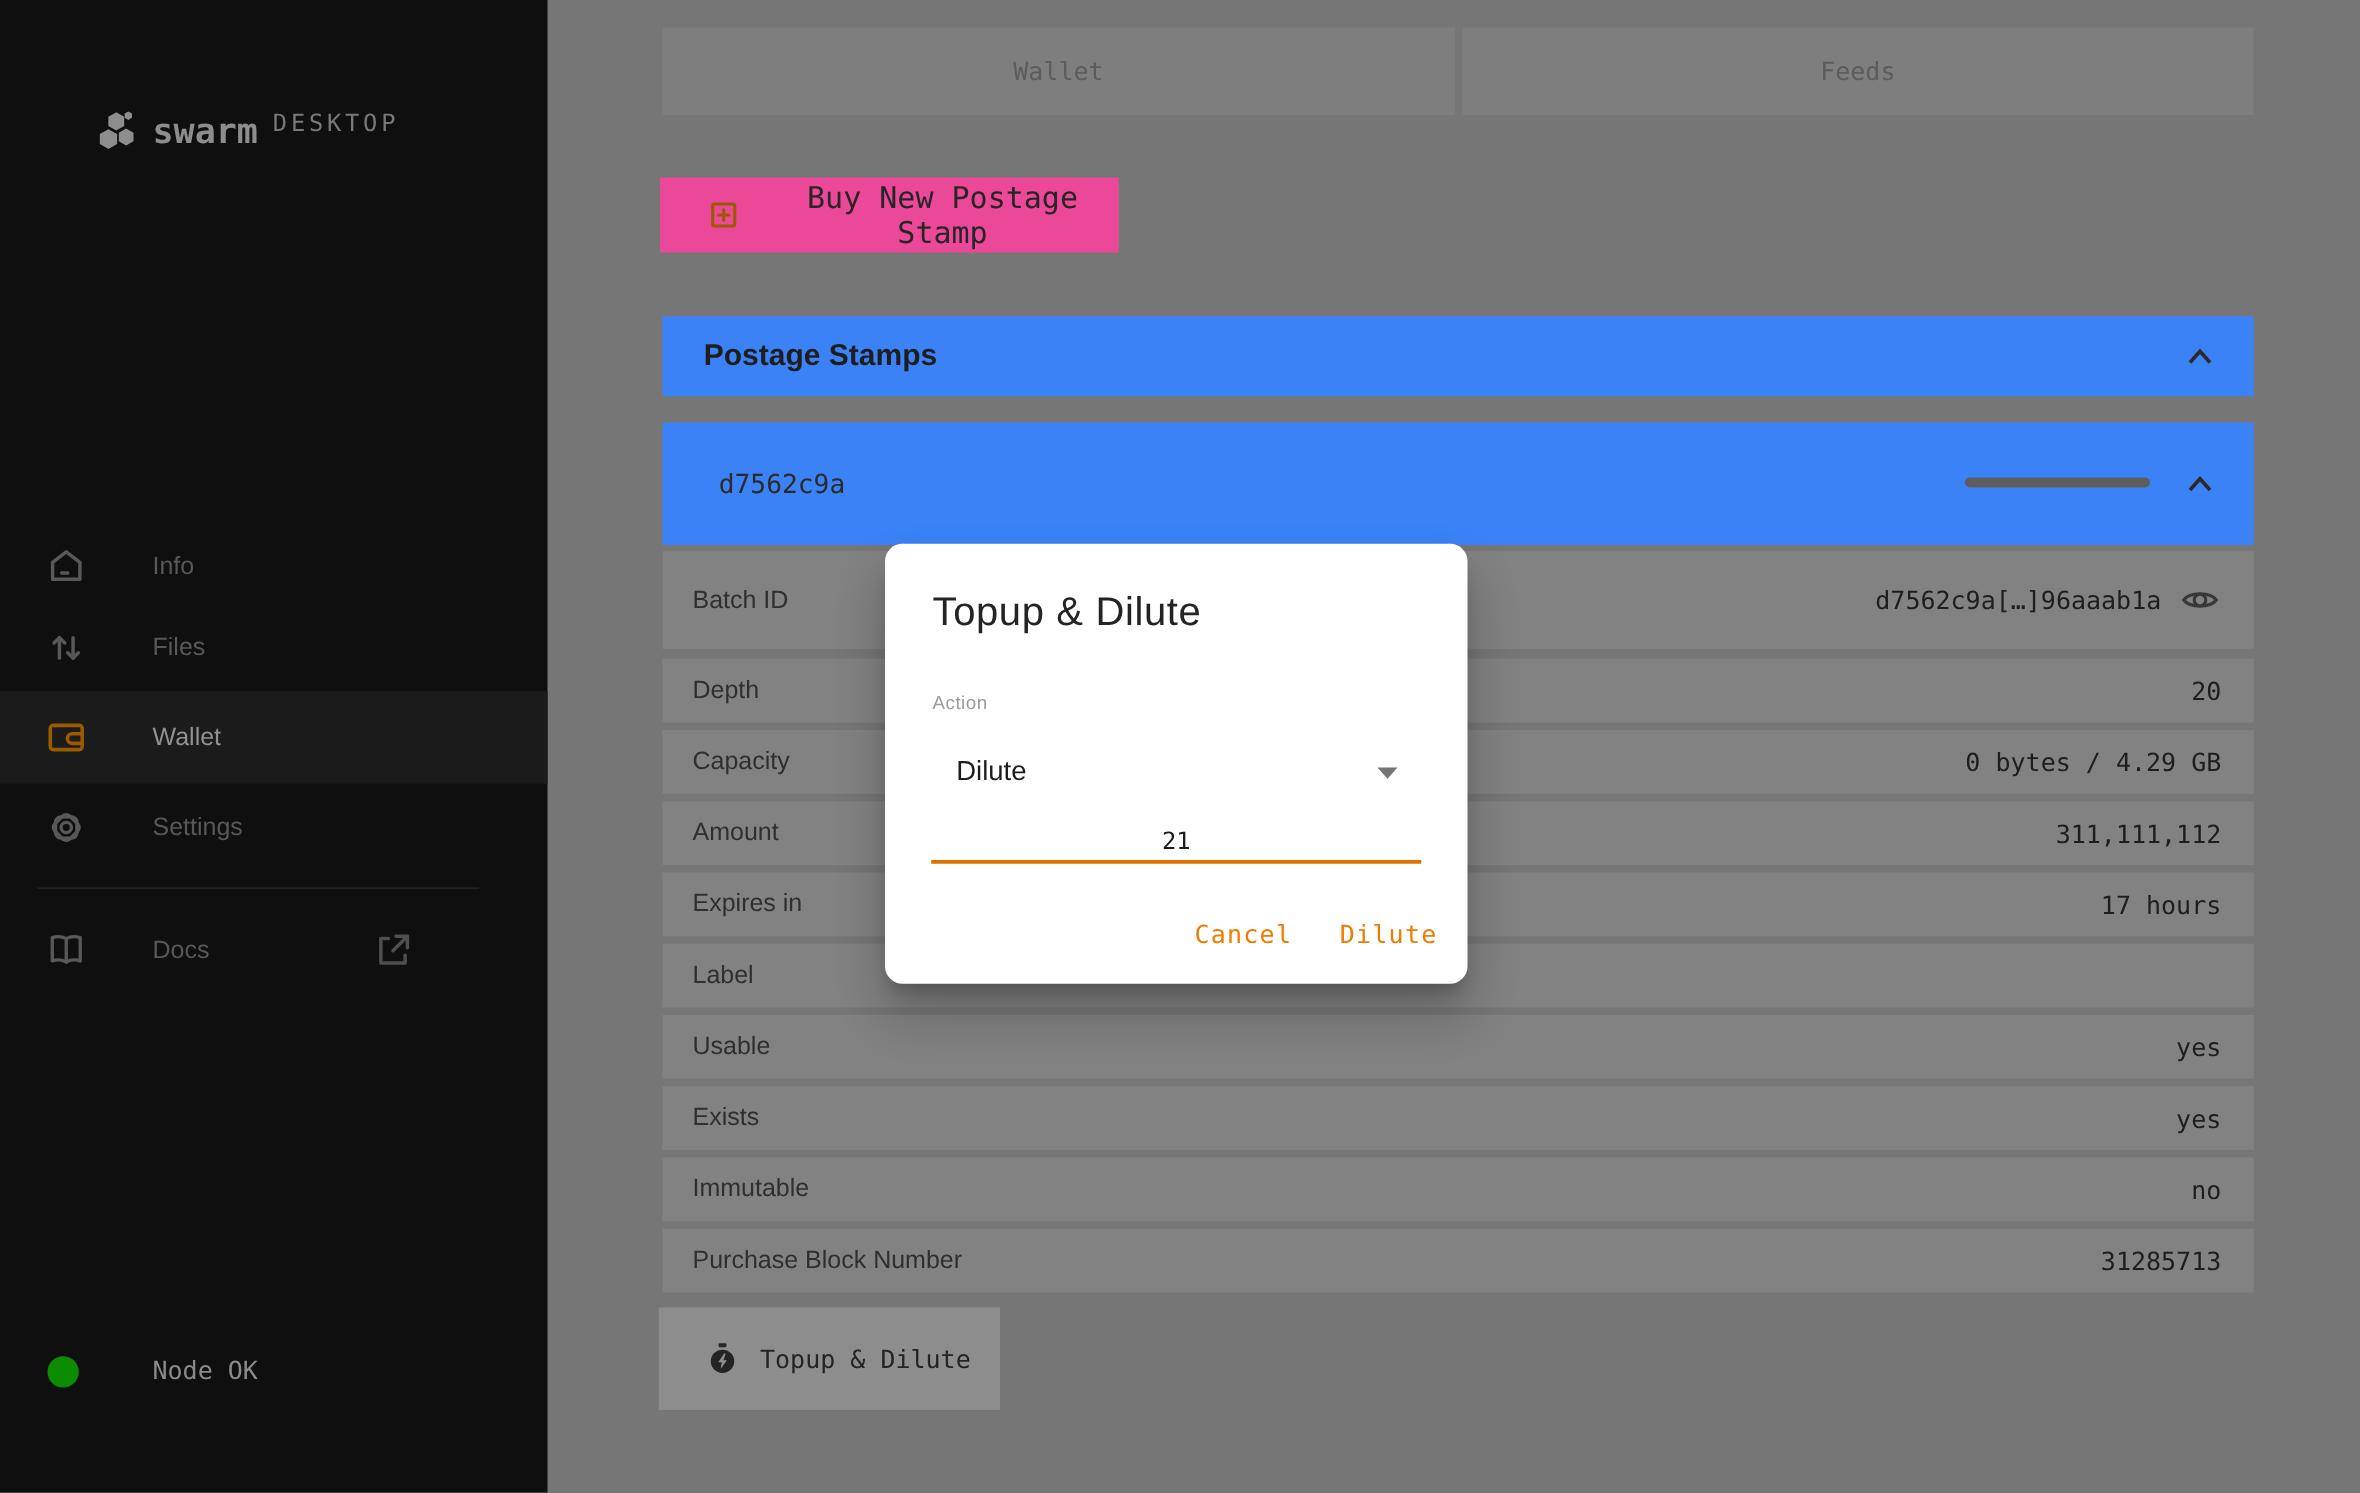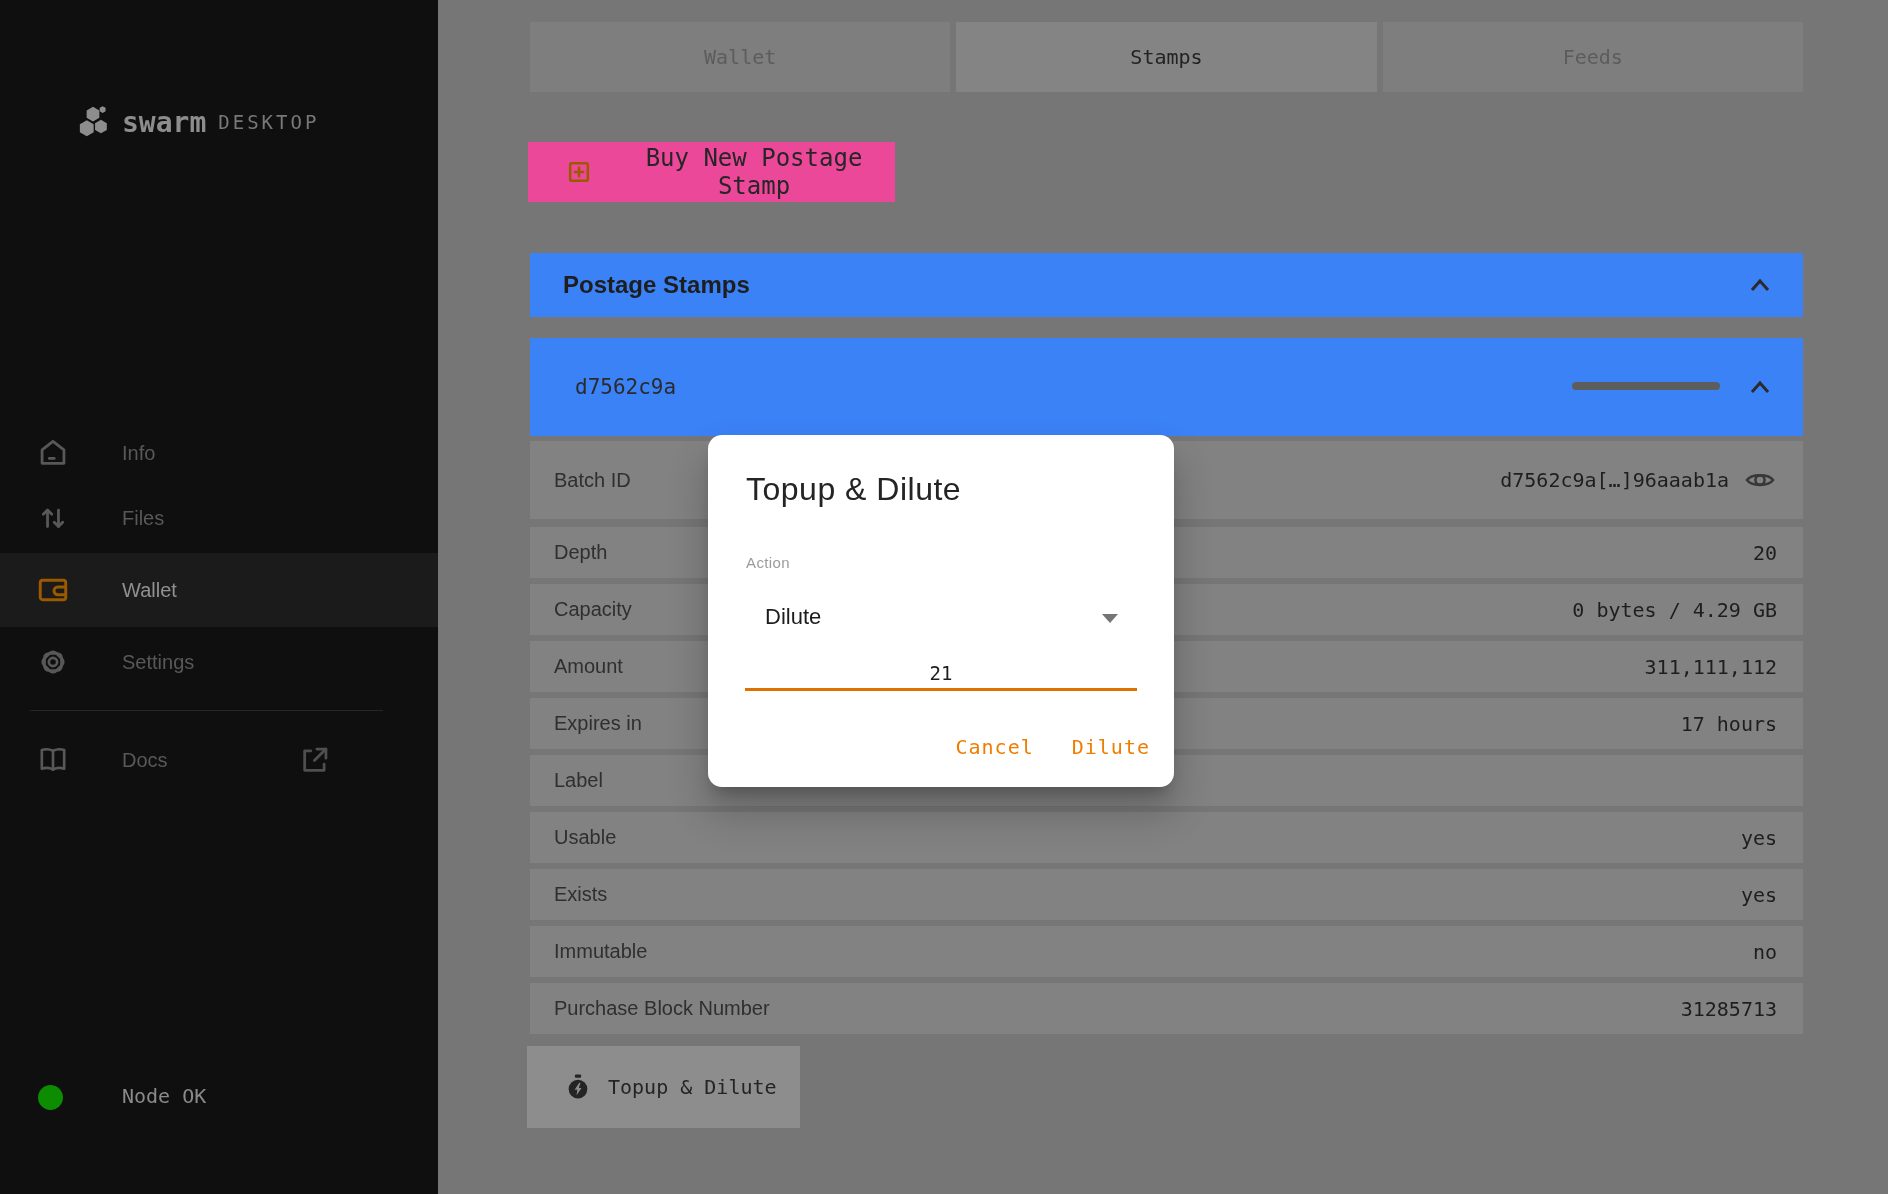--- a/index.html
+++ b/index.html
@@ -2,21 +2,21 @@
 <html><head>
 <meta charset="utf-8">
 <style>
   * { margin:0; padding:0; box-sizing:border-box; }
   html,body { width:1888px; height:1194px; overflow:hidden; background:#767676;
               font-family:"Liberation Sans", sans-serif; cursor:default; }
   .mono { font-family:"DejaVu Sans Mono", monospace; }
 
   
   .sidebar { position:absolute; left:0; top:0; width:438px; height:1194px; background:#0f0f0f; }
-  .logo { position:absolute; left:76px; top:100px; height:44px; display:flex; align-items:center; }
+  .logo { position:absolute; left:76px; top:88px; height:44px; display:flex; }
   .logo-brand { font-family:"DejaVu Sans Mono", monospace; font-weight:bold; font-size:28px; color:#8d8d8d; margin-left:12px; }
   .logo-product { font-family:"DejaVu Sans Mono", monospace; font-size:19px; color:#787878; letter-spacing:3px; margin-left:12px; }
   .nav-item { position:absolute; left:0; width:438px; display:flex; align-items:center; }
   .nav-item .nicon { position:absolute; left:36px; width:34px; height:34px; display:flex; align-items:center; justify-content:center; }
   .nav-item .nlabel { position:absolute; left:122px; font-size:20px; color:#585858; }
   .nav-item.active { background:#1b1b1b; }
   .nav-item.active .nlabel { color:#919191; }
   .nav-ext { position:absolute; left:298px; width:34px; height:34px; }
   .side-divider { position:absolute; left:30px; right:55px; top:710px; height:1px; background:#262626; }
   .node-status { position:absolute; left:0; top:1073px; width:438px; height:48px; }
@@ -154,21 +154,20 @@
   <div class="node-status">
     <span class="node-dot"></span>
     <span class="node-label mono">Node OK</span>
   </div>
 </div>
 
 <div class="main">
 
   <div class="tabs">
     <div class="tab mono">Wallet</div>
-    <div class="tab mono active">Stamps</div>
     <div class="tab mono">Feeds</div>
   </div>
 
   <button class="buy-btn mono">
     <span>
       <svg width="26" height="26" viewBox="0 0 25 25" fill="none" stroke="#9c5a00" stroke-width="2.4" stroke-linejoin="round" stroke-linecap="round">
         <rect x="4" y="4" width="17" height="17" rx="1.5"></rect>
         <path d="M12.5 8.5 V16.5"></path>
           <path d="M8.5 12.5 H16.5"></path>
       </svg>

